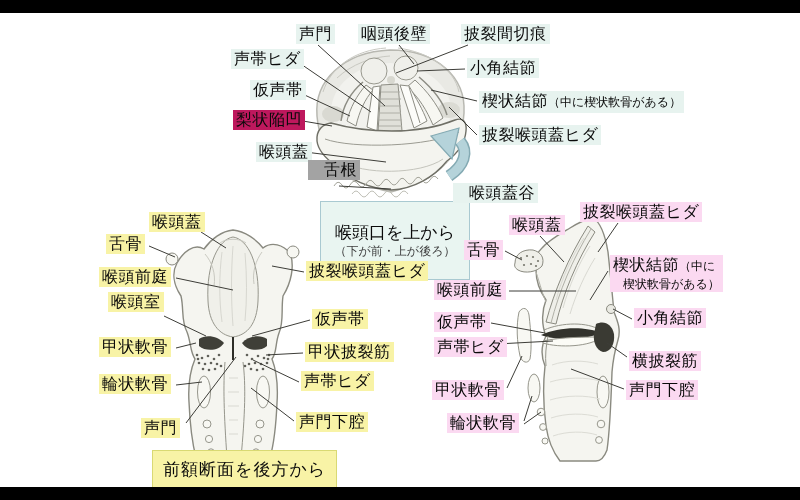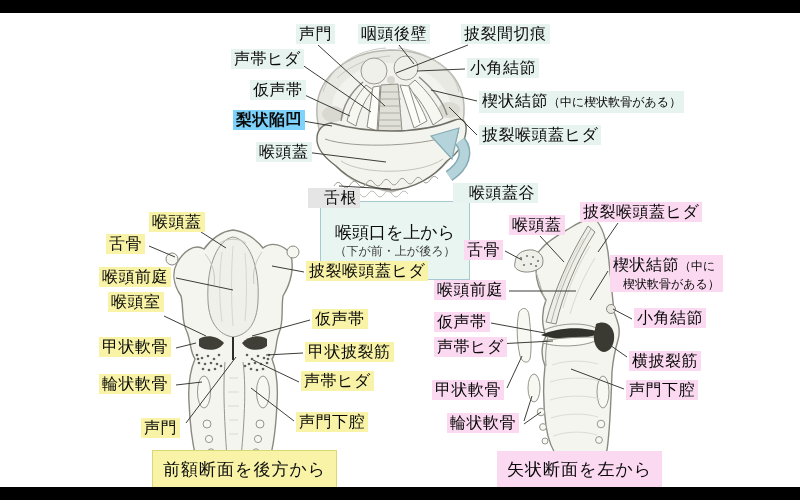--- a/index.html
+++ b/index.html
@@ -207,33 +207,32 @@
         <line x1="524" y1="424" x2="541" y2="412" stroke="#3d3d38" stroke-width="1"></line>
       </g>
   </svg>
 
   <div class="title-box">
     <div class="title-line1">喉頭口を上から</div>
     <div class="title-line2">（下が前・上が後ろ）</div>
   </div>
 
   <div class="caption" id="caption-front">前額断面を後方から</div>
-  <div class="caption" id="caption-sagittal">矢状断面を左から</div>
 <div class="chip chip-top" style="left: 296px; top: 24px; background: rgb(231, 243, 239);"><span>声門</span></div>
     <div class="chip chip-top" style="left: 358px; top: 24px; background: rgb(231, 243, 239);"><span>咽頭後壁</span></div>
     <div class="chip chip-top" style="left: 461px; top: 24px; background: rgb(231, 243, 239);"><span>披裂間切痕</span></div>
     <div class="chip chip-top" style="left: 231px; top: 49px; background: rgb(231, 243, 239);"><span>声帯ヒダ</span></div>
     <div class="chip chip-top" style="left: 467px; top: 58px; background: rgb(231, 243, 239);"><span>小角結節</span></div>
     <div class="chip chip-top" style="left: 250px; top: 80px; background: rgb(231, 243, 239);"><span>仮声帯</span></div>
     <div class="chip chip-top" style="left: 479px; top: 91px; background: rgb(231, 243, 239);"><span>楔状結節</span><span class="small">（中に楔状軟骨がある）</span></div>
-    <div class="chip chip-top" style="left: 233px; top: 110px; background: #7dd3fc; font-weight: bold;"><span>梨状陥凹</span></div>
+    <div class="chip chip-top" style="left: 233px; top: 110px; background: #be185d;"><span>梨状陥凹</span></div>
     <div class="chip chip-top" style="left: 479px; top: 125px; background: rgb(231, 243, 239);"><span>披裂喉頭蓋ヒダ</span></div>
     <div class="chip chip-top" style="left: 256px; top: 142px; background: rgb(231, 243, 239);"><span>喉頭蓋</span></div>
     <div class="chip chip-top" style="left: 453px; top: 183px; background: rgb(231, 243, 239); padding-left: 16px;"><span>喉頭蓋谷</span></div>
-    <div class="chip chip-top" style="left: 308px; top: 188px; background: #e5e5e5; padding-left: 16px;"><span>舌根</span></div>
+    <div class="chip chip-top" style="left: 308px; top: 160px; background: #a3a3a3; padding-left: 16px;"><span>舌根</span></div>
     <div class="chip chip-front" style="left: 149px; top: 212px; background: rgb(248, 243, 166);"><span>喉頭蓋</span></div>
     <div class="chip chip-front" style="left: 106px; top: 234px; background: rgb(248, 243, 166);"><span>舌骨</span></div>
     <div class="chip chip-front" style="left: 99px; top: 267px; background: rgb(248, 243, 166);"><span>喉頭前庭</span></div>
     <div class="chip chip-front" style="left: 306px; top: 261px; background: rgb(248, 243, 166);"><span>披裂喉頭蓋ヒダ</span></div>
     <div class="chip chip-front" style="left: 108px; top: 292px; background: rgb(248, 243, 166);"><span>喉頭室</span></div>
     <div class="chip chip-front" style="left: 312px; top: 309px; background: rgb(248, 243, 166);"><span>仮声帯</span></div>
     <div class="chip chip-front" style="left: 99px; top: 337px; background: rgb(248, 243, 166);"><span>甲状軟骨</span></div>
     <div class="chip chip-front" style="left: 305px; top: 342px; background: rgb(248, 243, 166);"><span>甲状披裂筋</span></div>
     <div class="chip chip-front" style="left: 99px; top: 374px; background: rgb(248, 243, 166);"><span>輪状軟骨</span></div>
     <div class="chip chip-front" style="left: 301px; top: 371px; background: rgb(248, 243, 166);"><span>声帯ヒダ</span></div>

